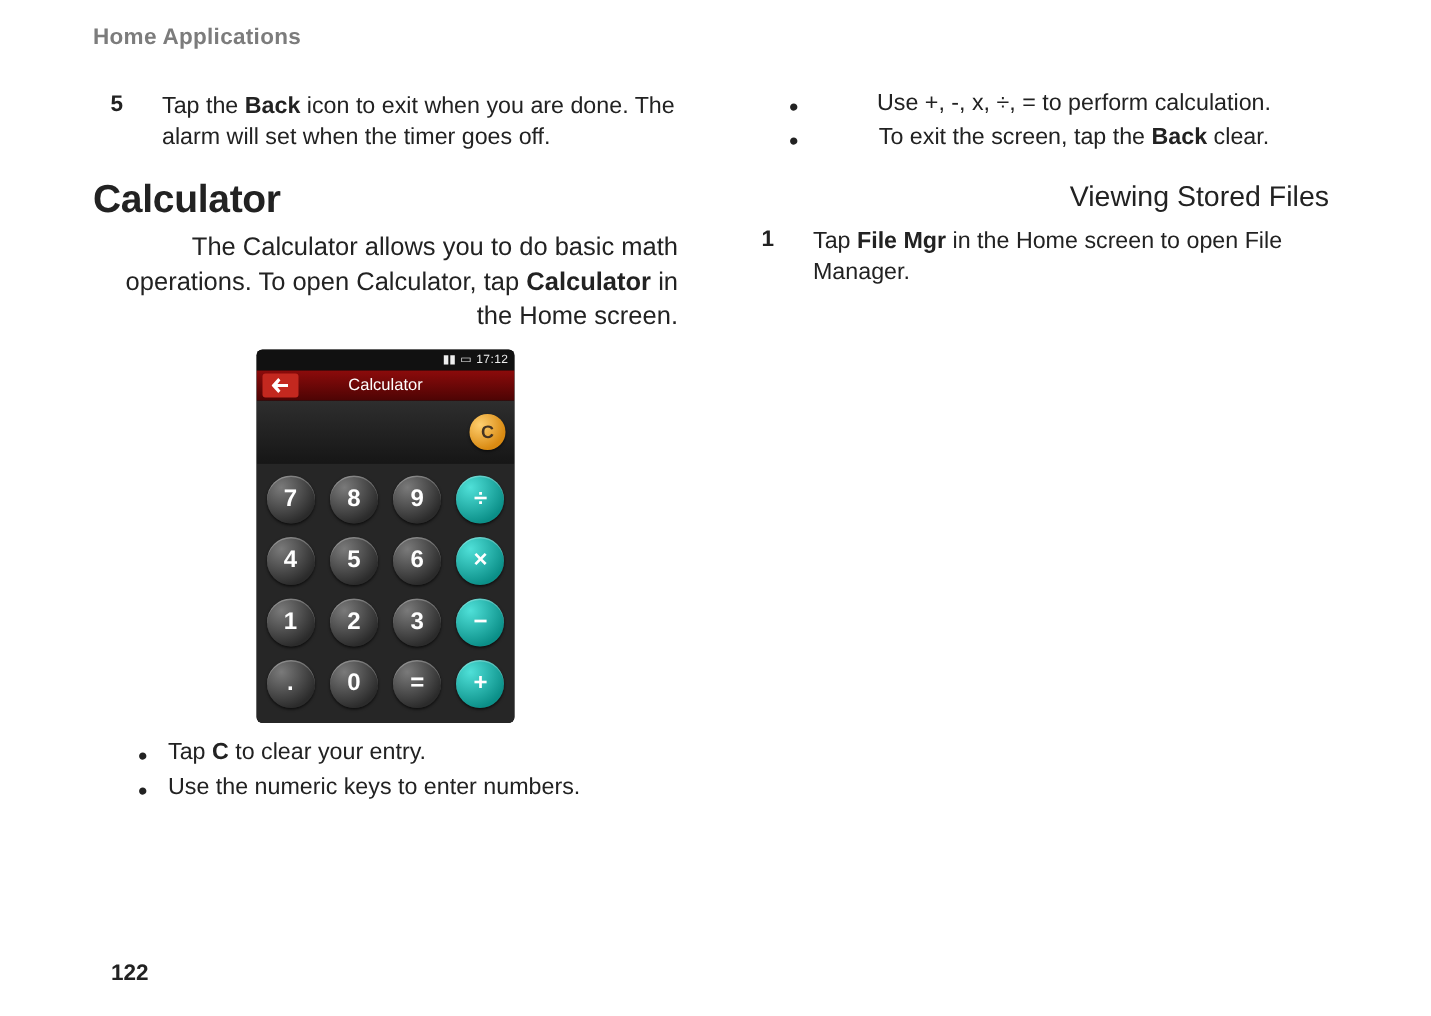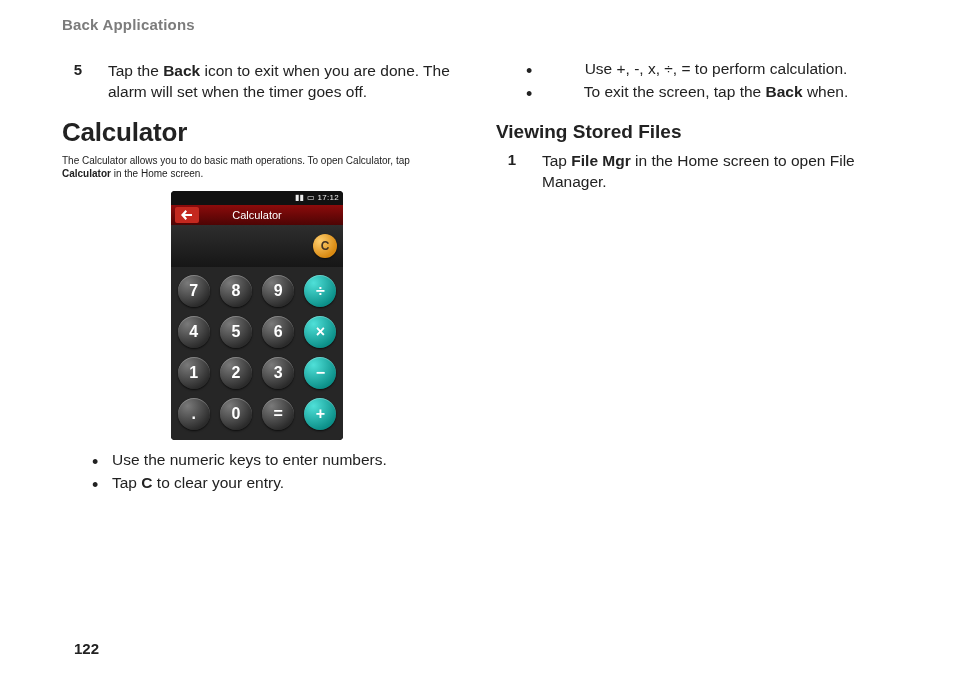--- a/index.html
+++ b/index.html
@@ -33,27 +33,29 @@
     width: 390px;
   }
   h1.sect {
     font-size: 26px;
     font-weight: 800;
     margin: 14px 0 6px 0;
     letter-spacing: -0.2px;
   }
   h2.subsect {
     font-size: 19px;
-    font-weight: 700;
+    font-weight: 400;
     margin: 18px 0 8px 0;
+    text-align: right;
   }
   p.body {
-    font-size: 10px;
+    font-size: 17px;
     line-height: 1.35;
     margin: 4px 0 10px 0;
+    text-align: right;
   }
   .step {
     display: flex;
     gap: 14px;
     margin: 6px 0 10px 6px;
   }
   .step .num {
     font-weight: 800;
     font-size: 15px;
     min-width: 14px;
@@ -189,21 +191,21 @@
     bottom: 20px;
     font-weight: 800;
     font-size: 15px;
   }
 </style>
 </head>
 <body>
 
 <div class="page">
 
-  <div class="running-head">Back Applications</div>
+  <div class="running-head">Home Applications</div>
 
   <div class="cols">
 
     <div class="col">
 
       <div class="step">
         <div class="num">5</div>
         <div class="txt">
           <span>Tap the </span><span class="bold">Back</span><span> icon to exit when you are done. The alarm will set when the timer goes off.</span>
         </div>
@@ -251,34 +253,34 @@
 
             <div class="key dot">.</div>
             <div class="key num">0</div>
             <div class="key eq">=</div>
             <div class="key add">+</div>
           </div>
         </div>
       </div>
 
       <ul class="bullets">
-        <li>Use the numeric keys to enter numbers.</li>
         <li>
           <span>Tap </span><span class="bold">C</span><span> to clear your entry.</span>
         </li>
+        <li>Use the numeric keys to enter numbers.</li>
       </ul>
 
     </div>
 
     <div class="col">
 
       <ul class="bullets" style="margin-top:4px;text-align:center;">
         <li>Use +, -, x, ÷, = to perform calculation.</li>
         <li>
-          <span>To exit the screen, tap the </span><span class="bold">Back</span><span> when.</span>
+          <span>To exit the screen, tap the </span><span class="bold">Back</span><span> clear.</span>
         </li>
       </ul>
 
 
 
       <h2 class="subsect">Viewing Stored Files</h2>
 
       <div class="step">
         <div class="num">1</div>
         <div class="txt">

